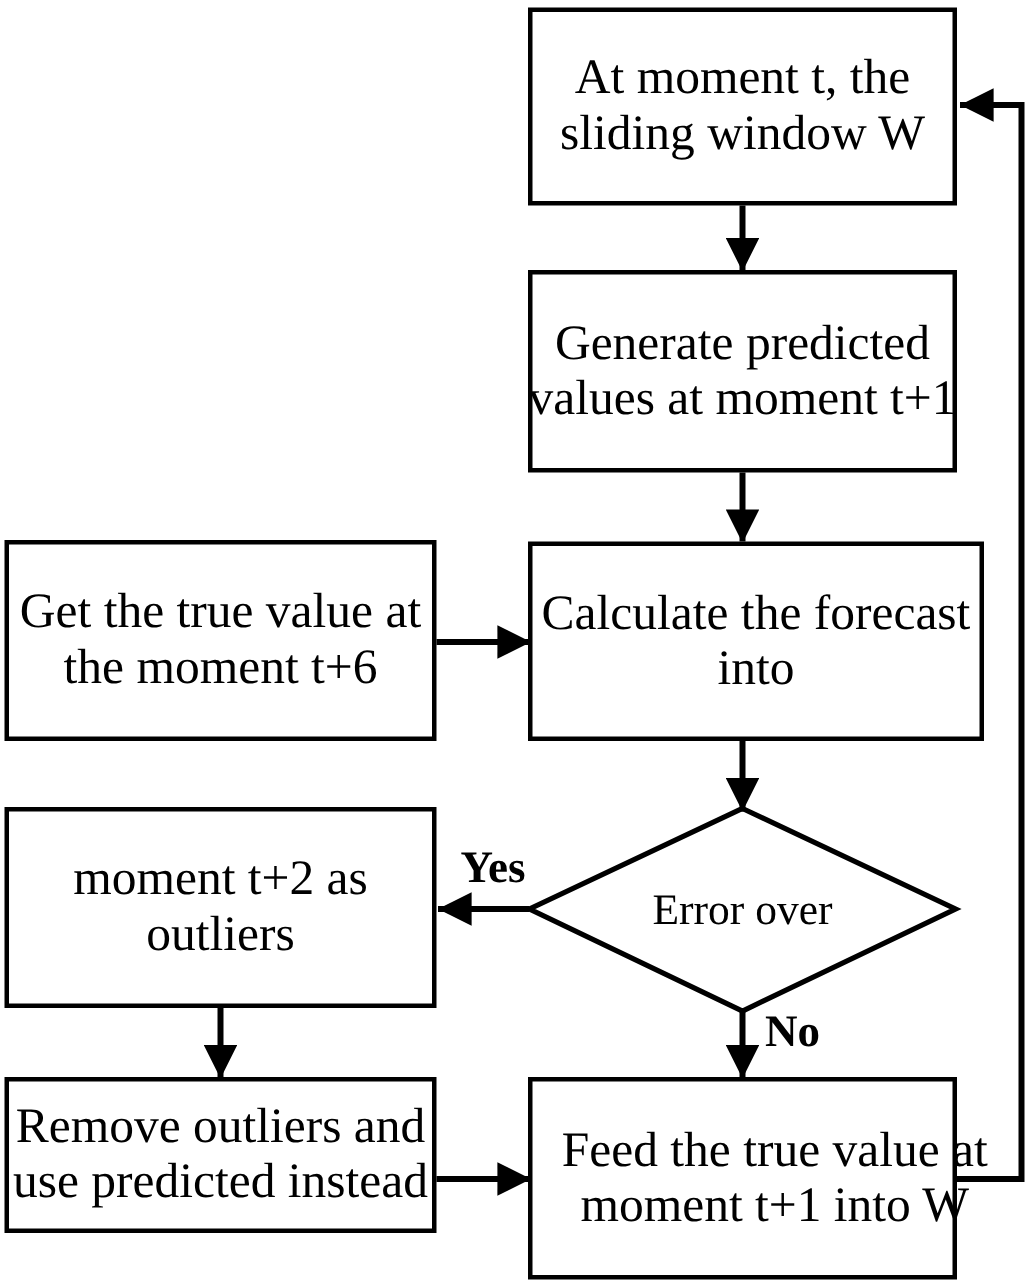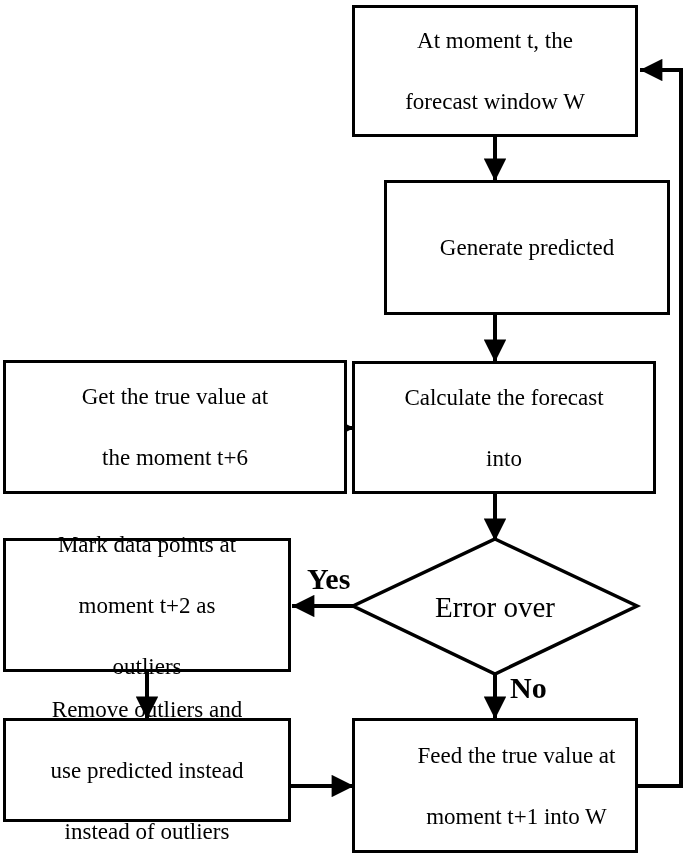--- a/index.html
+++ b/index.html
@@ -20,23 +20,22 @@
   .node {
     position: absolute;
     box-sizing: border-box;
     border: 3px solid #000000;
     background: #ffffff;
     display: flex;
     flex-direction: column;
     align-items: center;
     justify-content: center;
     text-align: center;
-    font-size: 23px;
+    font-size: 33px;
     line-height: 37px;
-    gap: 24px;
   }
   .node span { display: block; white-space: nowrap; }
   .diamond-text {
     position: absolute;
     display: flex;
     flex-direction: column;
     align-items: center;
     justify-content: center;
     text-align: center;
     font-size: 29px;
@@ -46,22 +45,22 @@
   .diamond-text span { display: block; white-space: nowrap; }
   .edge-label {
     position: absolute;
     font-weight: bold;
     font-size: 30px;
     line-height: 28px;
     white-space: nowrap;
   }
   
   #n-sliding   { left: 352px; top: 5px;   width: 286px; height: 132px; }
-  #n-generate  { left: 352px; top: 180px; width: 286px; height: 135px; margin-left: 32px; }
-  #n-gettrue   { left: 3px;   top: 360px; width: 344px; height: 134px; }
+  #n-generate  { left: 352px; top: 180px; width: 286px; height: 135px; }
+  #n-gettrue   { left: 3px;   top: 360px; width: 288px; height: 134px; }
   #n-calculate { left: 352px; top: 361px; width: 304px; height: 133px; }
   #n-mark      { left: 3px;   top: 538px; width: 288px; height: 134px; }
   #n-remove    { left: 3px;   top: 718px; width: 288px; height: 104px; }
   #n-feed      { left: 352px; top: 718px; width: 286px; height: 135px; padding-left: 43px; }
   #t-decision  { left: 367px; top: 544px; width: 256px; height: 126px; }
   #l-yes       { left: 307px; top: 565px; }
   #l-no        { left: 510px; top: 674px; }
 </style>
 </head>
 <body>
@@ -91,47 +90,46 @@
 
     <line x1="495" y1="672" x2="495" y2="719" stroke="#000000" stroke-width="4" marker-end="url(#arrow)"></line>
 
     <line x1="147" y1="670" x2="147" y2="719" stroke="#000000" stroke-width="4" marker-end="url(#arrow)"></line>
 
     <line x1="289" y1="786" x2="354" y2="786" stroke="#000000" stroke-width="4" marker-end="url(#arrow)"></line>
   </svg>
 
   <div class="node" id="n-sliding">
     <span>At moment t, the</span>
-    <span>forecast window W</span>
+    <span>sliding window W</span>
   </div>
 
   <div class="node" id="n-generate">
     <span>Generate predicted</span>
+    <span>values at moment t+1</span>
   </div>
 
   <div class="node" id="n-gettrue">
     <span>Get the true value at</span>
     <span>the moment t+6</span>
   </div>
 
   <div class="node" id="n-calculate">
     <span>Calculate the forecast</span>
     <span>into</span>
   </div>
 
   <div class="node" id="n-mark">
-    <span>Mark data points at</span>
     <span>moment t+2 as</span>
     <span>outliers</span>
   </div>
 
   <div class="node" id="n-remove">
     <span>Remove outliers and</span>
     <span>use predicted instead</span>
-    <span>instead of outliers</span>
   </div>
 
   <div class="node" id="n-feed">
     <span>Feed the true value at</span>
     <span>moment t+1 into W</span>
   </div>
 
   <div class="diamond-text" id="t-decision">
     <span>Error over</span>
   </div>

